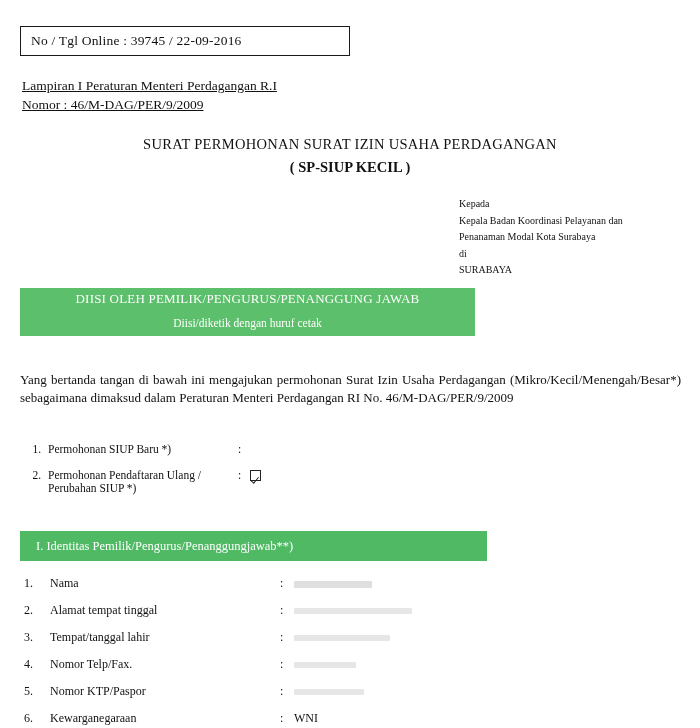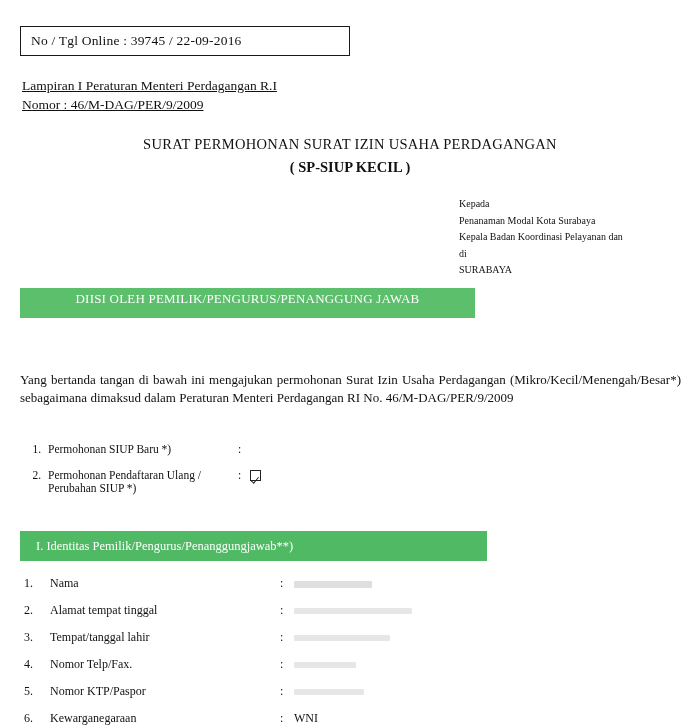--- a/index.html
+++ b/index.html
@@ -77,21 +77,21 @@
     font-size: 10px;
     line-height: 16.5px;
   }
 
   
   .green-banner {
     position: absolute;
     left: 20px;
     top: 288px;
     width: 455px;
-    height: 30px;
+    height: 48px;
     background: #5cbf6b;
     color: #ffffff;
     text-align: center;
     box-sizing: border-box;
     padding-top: 3px;
   }
   .green-banner .bl1 {
     font-size: 13px;
     letter-spacing: 0.2px;
   }
@@ -231,22 +231,22 @@
     <div>Nomor : 46/M-DAG/PER/9/2009</div>
   </div>
 
   <div class="title-wrap">
     <div class="title-main">SURAT PERMOHONAN SURAT IZIN USAHA PERDAGANGAN</div>
     <div class="title-sub">( SP-SIUP KECIL )</div>
   </div>
 
   <div class="kepada">
     <div>Kepada</div>
+    <div>Kepala Badan Koordinasi Pelayanan dan</div>
     <div>Penanaman Modal Kota Surabaya</div>
-    <div>Kepala Badan Koordinasi Pelayanan dan</div>
     <div>di</div>
     <div>SURABAYA</div>
   </div>
 
   <div class="green-banner">
     <div class="bl1">DIISI OLEH PEMILIK/PENGURUS/PENANGGUNG JAWAB</div>
     <div class="bl2">Diisi/diketik dengan huruf cetak</div>
   </div>
 
   <div class="para">Yang bertanda tangan di bawah ini mengajukan permohonan  Surat Izin Usaha Perdagangan (Mikro/Kecil/Menengah/Besar*) sebagaimana dimaksud dalam Peraturan Menteri Perdagangan RI No. 46/M-DAG/PER/9/2009</div>

